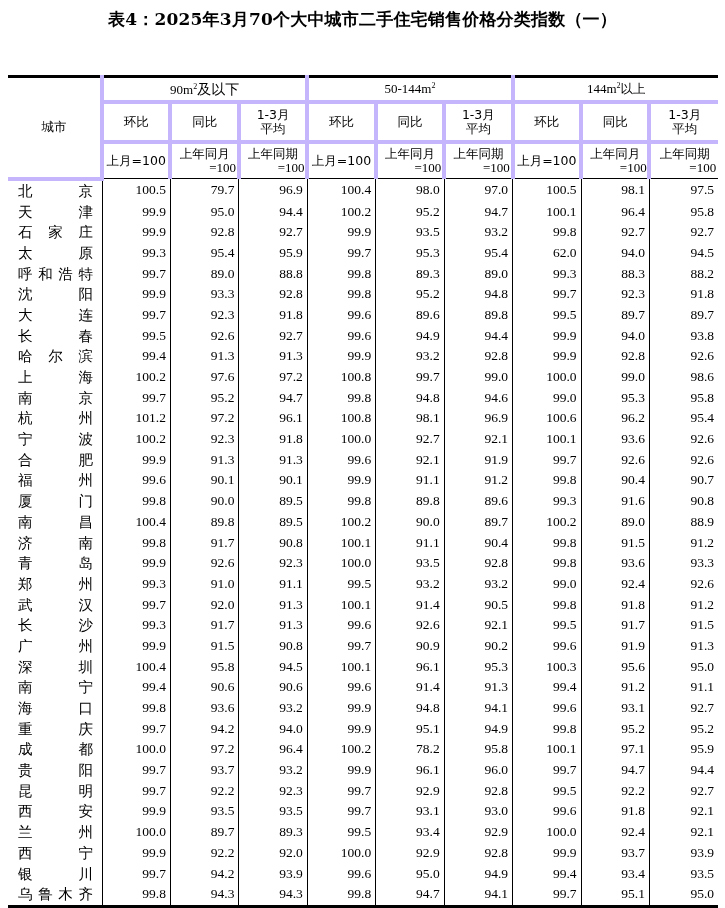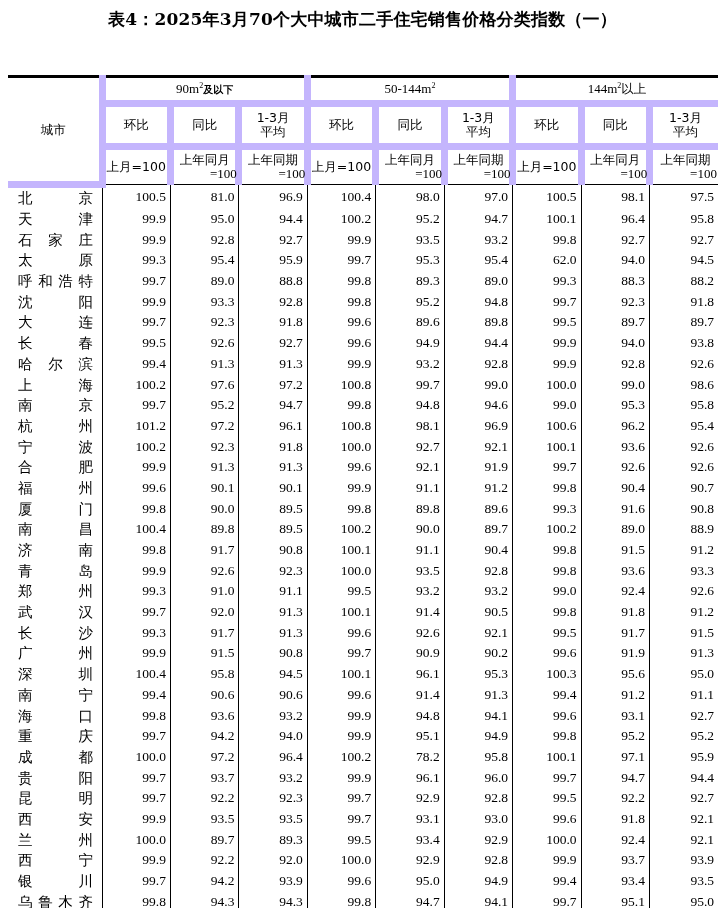--- a/index.html
+++ b/index.html
@@ -2,21 +2,21 @@
 <html><head>
 <meta charset="utf-8">
 <style>
   html, body { margin: 0; padding: 0; background: #ffffff; }
   body { width: 725px; height: 908px; position: relative; overflow: hidden; font-family: "Liberation Serif", "DejaVu Serif", serif; color: #000; }
   .title { position: absolute; top: 8px; left: 0; width: 725px; text-align: center; font-family: "DejaVu Serif", "Liberation Serif", serif; font-weight: bold; font-size: 17px; letter-spacing: 0.2px; }
   table.data { position: absolute; left: 8px; top: 75px; width: 710px; border-collapse: collapse; table-layout: fixed; font-size: 13px; }
   table.data col.c-city { width: 94px; }
   table.data col.c-num { width: 68.4px; }
   table.data thead tr:first-child th { border-top: 3px solid #000; }
-  table.data th { font-weight: normal; border: 7px solid #c4b5fd; padding: 0; text-align: center; line-height: 14px; font-family: "DejaVu Sans", "Liberation Sans", sans-serif; font-size: 12.5px; }
+  table.data th { font-weight: normal; border: 4px solid #c4b5fd; padding: 0; text-align: center; line-height: 14px; font-family: "DejaVu Sans", "Liberation Sans", sans-serif; font-size: 12.5px; }
   table.data th.grp { height: 22px; font-family: "Liberation Serif", serif; font-size: 13px; }
   table.data th.sub { height: 36px; }
   table.data th.base { height: 34px; }
   table.data th:last-child, table.data td:last-child { border-right: none; }
   table.data th.city-h { border-left: none; }
   table.data thead tr:last-child th { border-bottom: 1px solid #000; }
   table.data td { height: 20.7px; padding: 0 4px 0 0; text-align: right; border-left: 1px solid #000; border-right: 1px solid #000; font-size: 13.5px; line-height: 20px; }
   table.data td.city { text-align: left; border-left: none; padding: 0 0 0 10px; font-family: "DejaVu Sans", "Liberation Sans", sans-serif; font-size: 14.5px; }
   .cityname { display: inline-block; width: 75px; text-align: justify; text-align-last: justify; }
   table.data tbody tr:last-child td { border-bottom: 3px solid #000; }
@@ -37,21 +37,21 @@
     <col class="c-num">
       <col class="c-num">
       <col class="c-num">
     <col class="c-num">
       <col class="c-num">
       <col class="c-num">
   </colgroup>
   <thead id="thead">
     <tr>
       <th class="city-h" rowspan="3">城市</th>
-      <th class="grp" colspan="3"><span class="g-main">90m</span><sup>2</sup><span style="font-family:'DejaVu Sans',sans-serif;font-size:10px;font-weight:bold;">及以下</span></th>
+      <th class="grp" colspan="3"><span class="g-main">90m</span><sup>2</sup><span style="font-family:'DejaVu Sans',sans-serif;font-size:14px;">及以下</span></th>
       <th class="grp" colspan="3"><span>50-144m</span><sup>2</sup><span></span></th>
       <th class="grp" colspan="3"><span>144m</span><sup>2</sup><span style="font-family:'DejaVu Sans',sans-serif;font-size:12.5px;margin-top:43px;">以上</span></th>
     </tr>
     <tr id="subrow">
         <th class="sub">环比</th>
         <th class="sub">同比</th>
         <th class="sub"><span>1-3月</span><br><span>平均</span></th>
         <th class="sub">环比</th>
         <th class="sub">同比</th>
         <th class="sub"><span>1-3月</span><br><span>平均</span></th>
@@ -68,21 +68,21 @@
         <th class="base"><span>上年同期</span><br><span class="base-num">=100</span></th>
         <th class="base">上月=100</th>
         <th class="base"><span>上年同月</span><br><span class="base-num">=100</span></th>
         <th class="base"><span>上年同期</span><br><span class="base-num">=100</span></th>
       </tr>
   </thead>
   <tbody id="tbody">
       <tr>
         <td class="city"><span class="cityname">北 京</span></td>
         <td>100.5</td>
-        <td>81.0</td>
+        <td>79.7</td>
         <td>96.9</td>
         <td>100.4</td>
         <td>98.0</td>
         <td>97.0</td>
         <td>100.5</td>
         <td>98.1</td>
         <td>97.5</td>
       </tr>
       <tr>
         <td class="city"><span class="cityname">天 津</span></td>

